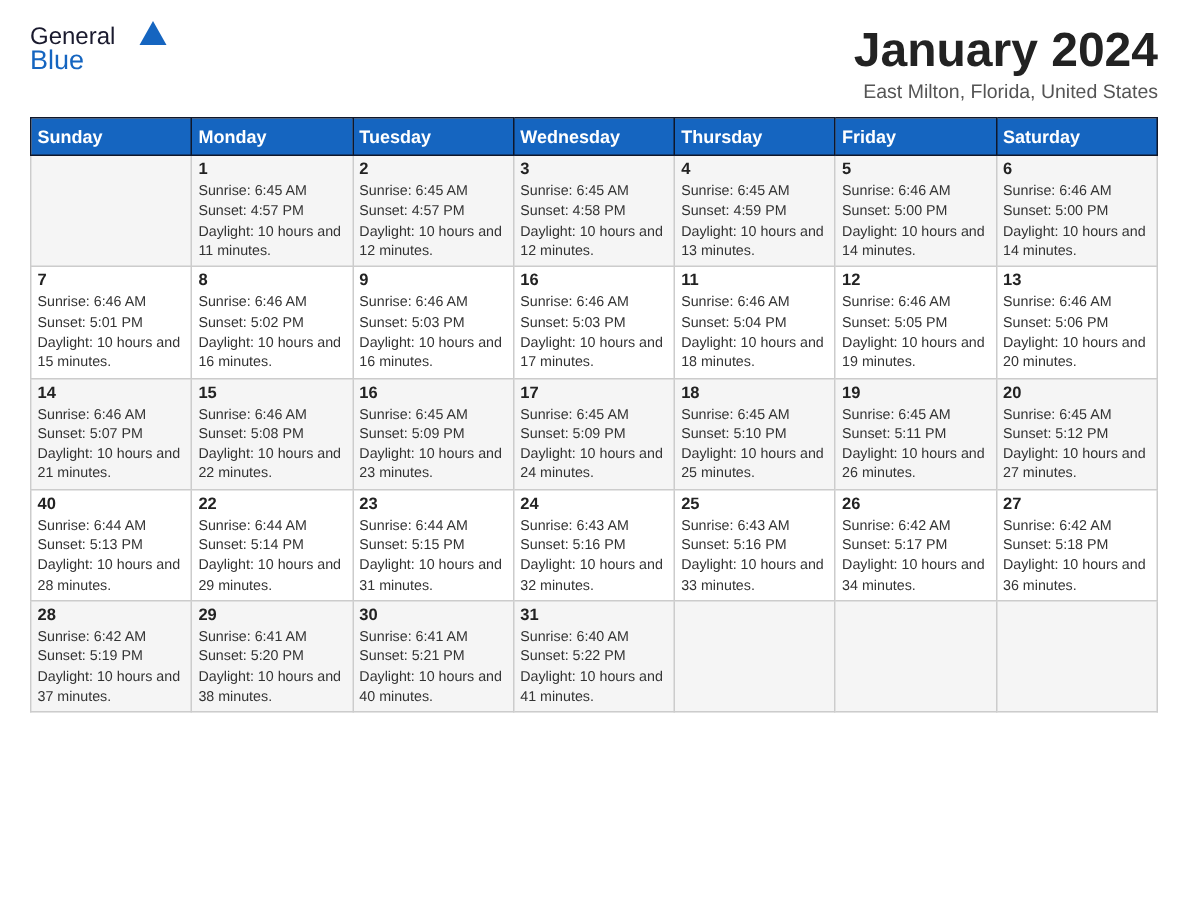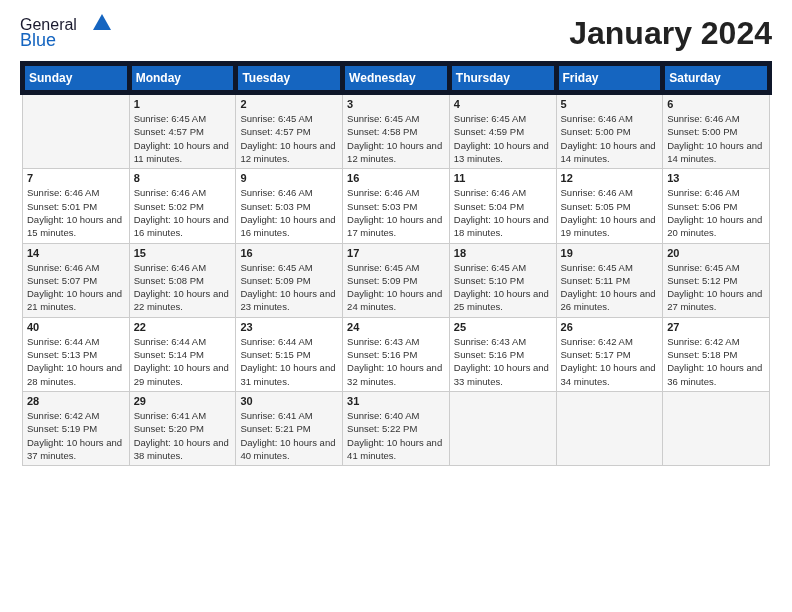--- a/index.html
+++ b/index.html
@@ -46,21 +46,21 @@
       border-collapse: collapse;
       font-size: 11px;
     }
     thead tr th {
       background-color: #1565c0;
       color: #fff;
       padding: 5px 4px;
       text-align: left;
       font-size: 12px;
       font-weight: bold;
-      border: 5px solid #0f172a;
+      border: 1px solid #0f172a;
     }
     tbody tr td {
       border: 1px solid #ccc;
       vertical-align: top;
       padding: 3px 4px;
       width: calc(100% / 7);
       min-height: 75px;
     }
     tbody tr:nth-child(odd) td {
       background-color: #f5f5f5;
@@ -91,20 +91,21 @@
           <span class="logo-general">General</span>
           <svg width="22" height="22" viewBox="0 0 22 22" style="margin-left:2px; margin-top:-4px;">
             <polygon points="11,2 20,18 2,18" fill="#1565c0"></polygon>
           </svg>
         </div>
         <div class="logo-blue" style="font-size:18px; font-weight:normal; margin-top:-4px;">Blue</div>
       </div>
     </div>
     <div class="title-block">
       <h1>January 2024</h1>
+      <p>East Milton, Florida, United States</p>
     </div>
   </div>
 
   <table>
     <thead>
       <tr>
         <th>Sunday</th>
         <th>Monday</th>
         <th>Tuesday</th>
         <th>Wednesday</th>

